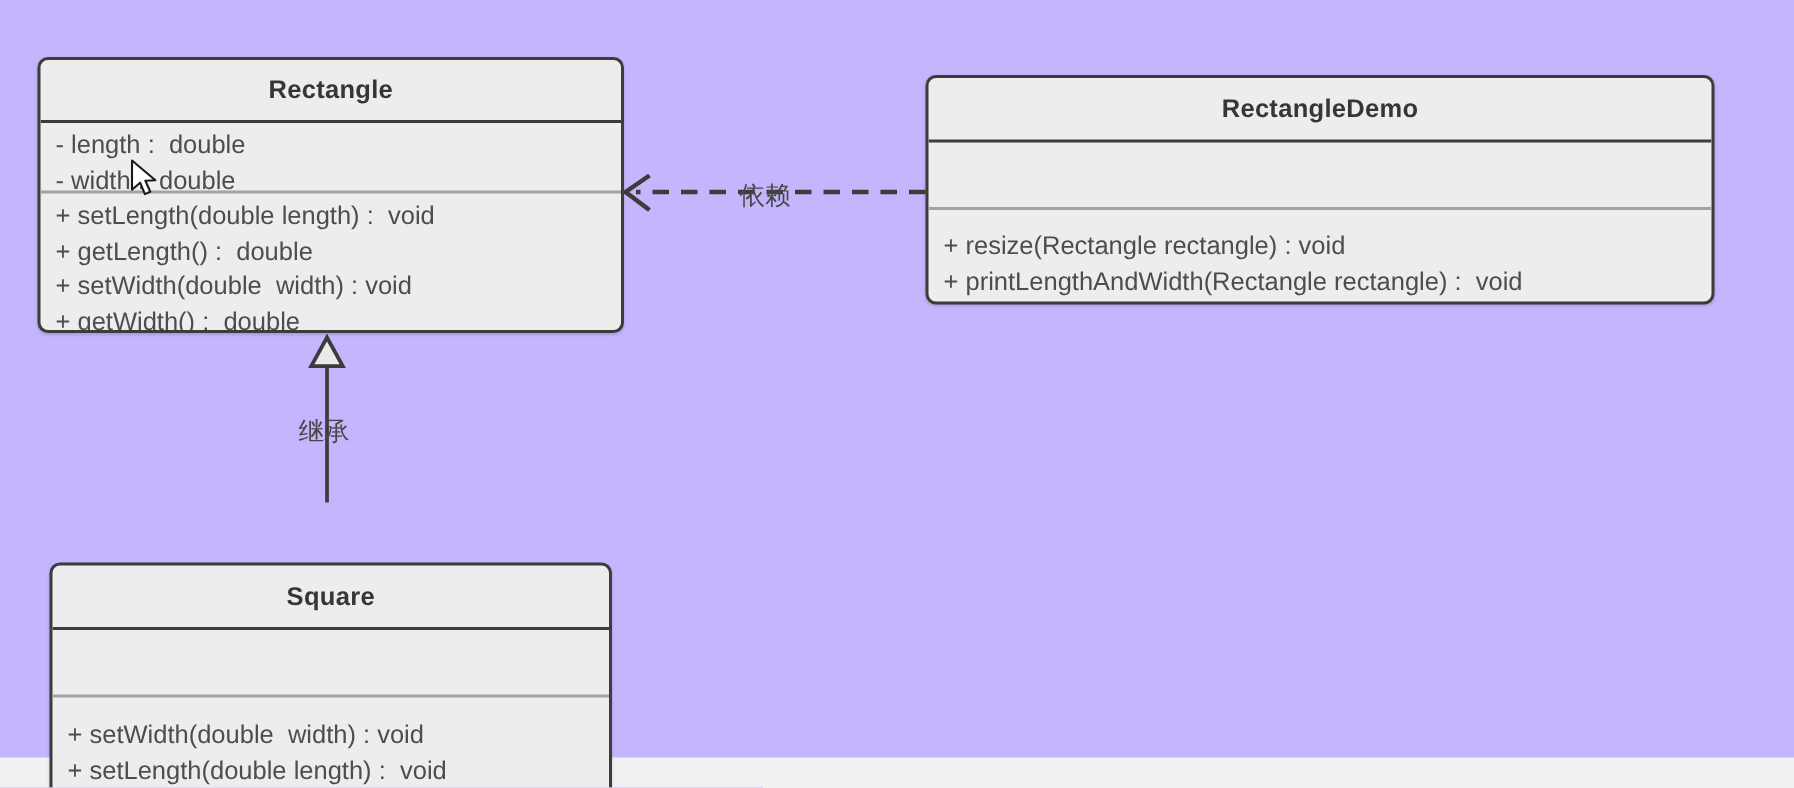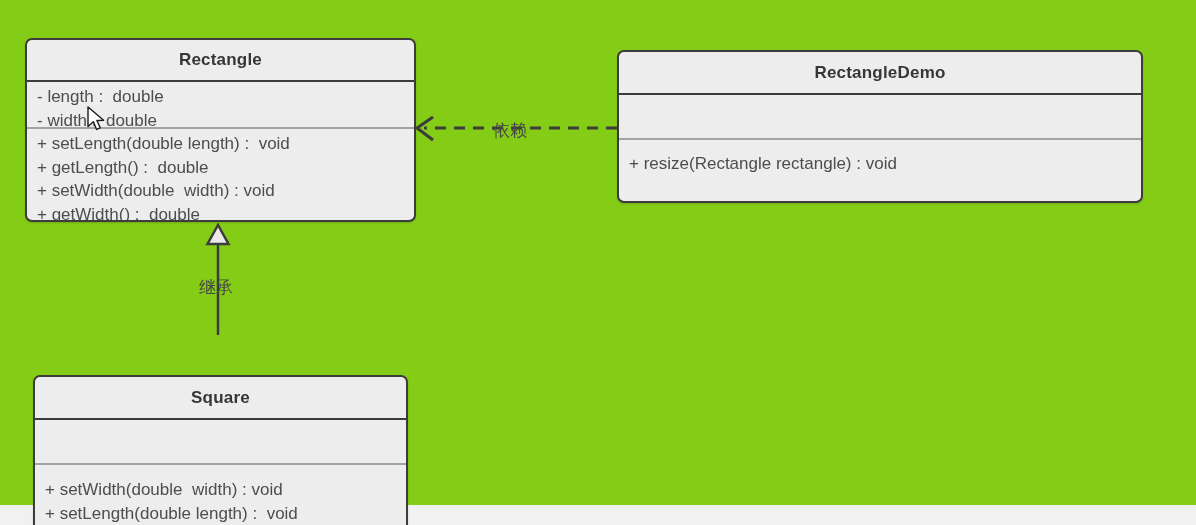--- a/index.html
+++ b/index.html
@@ -1,19 +1,19 @@
 <!DOCTYPE html>
 <html><head>
 <meta charset="utf-8">
 <style>
   html,body { margin:0; padding:0; }
   .canvas {
     position:relative;
     width:1196px; height:525px;
-    background:#84cc16;
+    background:#c4b5fd;
     font-family:"Liberation Sans", sans-serif;
     overflow:hidden;
   }
   .bottom-strip {
     position:absolute; left:0; top:505px; width:1196px; height:20px;
     background:#f1f1f1;
   }
   .connectors { position:absolute; left:0; top:0; }
   .uml-class {
     position:absolute; box-sizing:border-box;
@@ -76,20 +76,21 @@
       <div class="m-line">+ setWidth(double  width) : void</div>
       <div class="m-line">+ getWidth() :  double</div>
     </div>
   </div>
 
   <div class="uml-class" style="left:617px; top:50px; width:526px; height:153px;">
     <div class="cls-title" style="height:43px">RectangleDemo</div>
     <div class="cls-attrs" style="height:45px"></div>
     <div class="cls-methods" style="padding-top:12px">
       <div class="m-line">+ resize(Rectangle rectangle) : void</div>
+      <div class="m-line">+ printLengthAndWidth(Rectangle rectangle) :  void</div>
     </div>
   </div>
 
   <div class="uml-class" style="left:33px; top:335px; width:375px; height:158px;margin-top:40px;">
     <div class="cls-title" style="height:43px">Square</div>
     <div class="cls-attrs" style="height:45px"></div>
     <div class="cls-methods" style="padding-top:13px">
       <div class="m-line">+ setWidth(double  width) : void</div>
       <div class="m-line">+ setLength(double length) :  void</div>
     </div>

